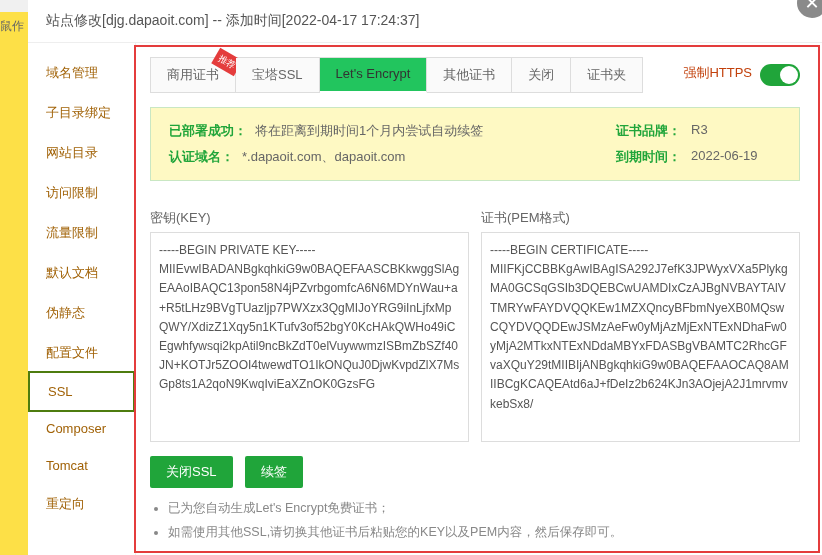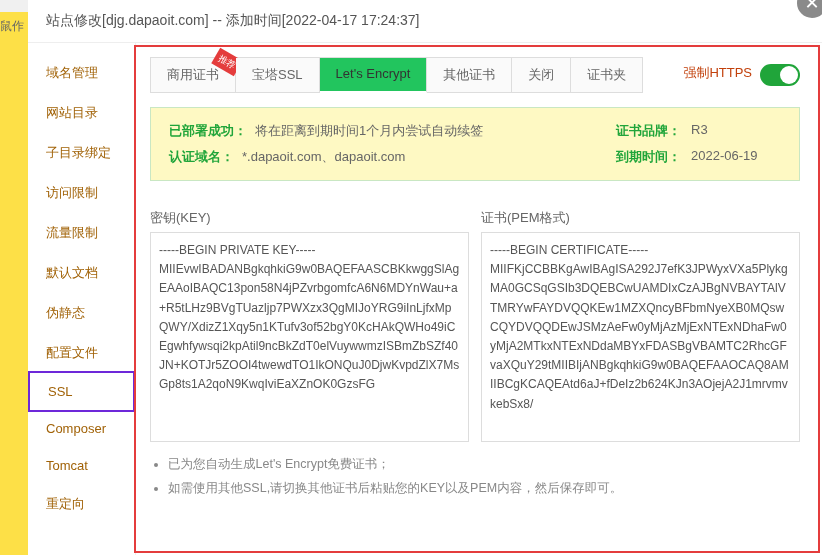--- a/index.html
+++ b/index.html
@@ -4,21 +4,21 @@
 <style>
 *{margin:0;padding:0;box-sizing:border-box;font-family:"Microsoft YaHei",Arial,sans-serif}
 body{background:#f0f0f0;width:822px;height:555px;position:relative;overflow:hidden}
 .left-edge{position:absolute;left:0;top:12px;width:28px;height:100%;background:#fde047;font-size:12px;color:#666;padding-top:6px;padding-left:0}
 .modal{position:absolute;left:28px;top:0;right:0;bottom:0;background:#fff;display:flex;flex-direction:column}
 .close-btn{position:absolute;right:-5px;top:-12px;width:30px;height:30px;border-radius:50%;background:#8a8a8a;color:#fff;display:flex;align-items:center;justify-content:center;font-size:18px;cursor:pointer;z-index:10}
 .header{padding:12px 18px;font-size:14px;color:#555;border-bottom:1px solid #eee}
 .body{flex:1;display:flex;overflow:hidden}
 .sidebar{width:108px;border-right:1px solid #eee;padding:10px 0}
 .sidebar-item{padding:11px 18px;font-size:13px;color:#a16207;cursor:pointer}
-.sidebar-item.active{border:2px solid #6d28d9;background:#fff;margin:-2px 0}
+.sidebar-item.active{border:2px solid #4d7c0f;background:#fff;margin:-2px 0}
 .main{flex:1;padding:10px 18px 10px 14px;border:2px solid #e43c3c;margin:2px 2px 2px -2px;overflow:auto}
 .tabs-row{display:flex;align-items:center;margin-bottom:14px}
 .tabs{display:flex;border:1px solid #ddd}
 .tab{padding:8px 16px;font-size:13px;color:#666;border-right:1px solid #ddd;cursor:pointer;position:relative;background:#fafafa}
 .tab:last-child{border-right:none}
 .tab.active{background:#22c55e;color:#333;border-bottom:2px solid #fff;margin-bottom:-1px}
 .badge{position:absolute;top:-5px;right:-5px;width:26px;height:18px;background:#e43c3c;transform:rotate(30deg);display:flex;align-items:center;justify-content:center;font-size:9px;color:#fff}
 .badge::after{content:"推荐";transform:rotate(-0deg)}
 .https-toggle{margin-left:auto;display:flex;align-items:flex-start;font-size:13px;color:#c2410c}
 .switch{width:40px;height:22px;background:#20a53a;border-radius:11px;margin-left:8px;position:relative}
@@ -42,22 +42,22 @@
 </head>
 <body>
 
 <div class="left-edge">鼠作</div>
 <div class="modal">
   <div class="close-btn">✕</div>
   <div class="header">站点修改[djg.dapaoit.com] -- 添加时间[2022-04-17 17:24:37]</div>
   <div class="body">
     <div class="sidebar" id="sidebar">
         <div class="sidebar-item">域名管理</div>
+        <div class="sidebar-item">子目录绑定</div>
         <div class="sidebar-item">网站目录</div>
-        <div class="sidebar-item">子目录绑定</div>
         <div class="sidebar-item">访问限制</div>
         <div class="sidebar-item">流量限制</div>
         <div class="sidebar-item">默认文档</div>
         <div class="sidebar-item">伪静态</div>
         <div class="sidebar-item">配置文件</div>
         <div class="sidebar-item active">SSL</div>
         <div class="sidebar-item">Composer</div>
         <div class="sidebar-item">Tomcat</div>
         <div class="sidebar-item">重定向</div>
       </div>
@@ -95,19 +95,23 @@
           <div class="cert-label">密钥(KEY)</div>
           <textarea class="cert-ta" style="">-----BEGIN PRIVATE KEY-----
 MIIEvwIBADANBgkqhkiG9w0BAQEFAASCBKkwggSlAgEAAoIBAQC13pon58N4jPZvrbgomfcA6N6MDYnWau+a+R5tLHz9BVgTUazljp7PWXzx3QgMIJoYRG9iInLjfxMpQWY/XdizZ1Xqy5n1KTufv3of52bgY0KcHAkQWHo49iCEgwhfywsqi2kpAtil9ncBkZdT0elVuywwmzISBmZbSZf40JN+KOTJr5ZOOI4twewdTO1IkONQuJ0DjwKvpdZlX7MsGp8ts1A2qoN9KwqIviEaXZnOK0GzsFG</textarea>
         </div>
         <div class="cert-col">
           <div class="cert-label">证书(PEM格式)</div>
           <textarea class="cert-ta" style="">-----BEGIN CERTIFICATE-----
 MIIFKjCCBBKgAwIBAgISA292J7efK3JPWyxVXa5PlykgMA0GCSqGSIb3DQEBCwUAMDIxCzAJBgNVBAYTAlVTMRYwFAYDVQQKEw1MZXQncyBFbmNyeXB0MQswCQYDVQQDEwJSMzAeFw0yMjAzMjExNTExNDhaFw0yMjA2MTkxNTExNDdaMBYxFDASBgVBAMTC2RhcGFvaXQuY29tMIIBIjANBgkqhkiG9w0BAQEFAAOCAQ8AMIIBCgKCAQEAtd6aJ+fDeIz2b624KJn3AOjejA2J1mrvmvkebSx8/</textarea>
         </div>
       </div>
+      <div class="btns">
+        <button class="btn">关闭SSL</button>
+        <button class="btn">续签</button>
+      </div>
       <ul class="notes" id="notes">
           <li>已为您自动生成Let's Encrypt免费证书；</li>
           <li>如需使用其他SSL,请切换其他证书后粘贴您的KEY以及PEM内容，然后保存即可。</li>
         </ul>
     </div>
   </div>
 </div>
 
 </body></html>

